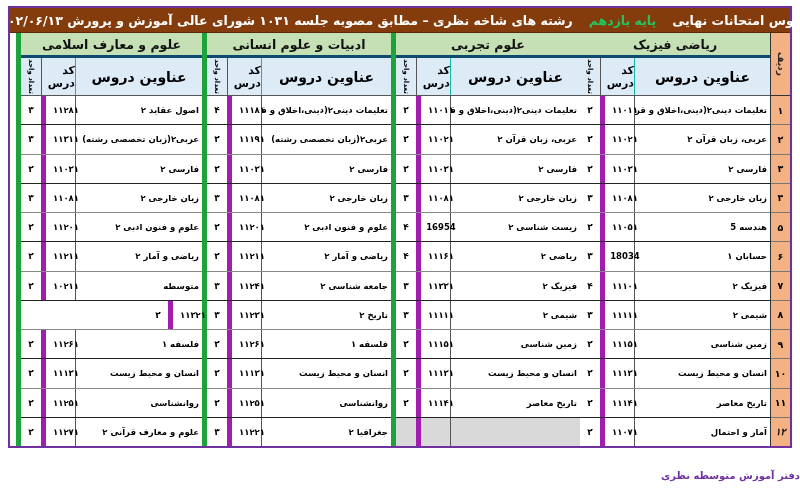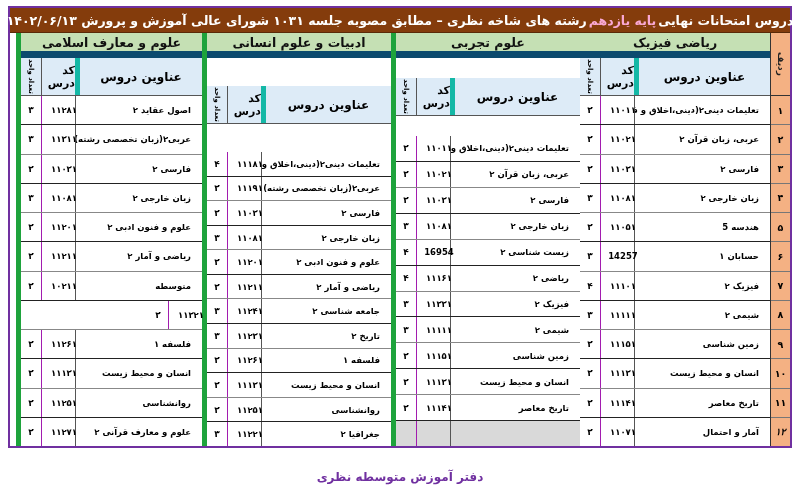--- a/index.html
+++ b/index.html
@@ -9,58 +9,58 @@
   .sheet {
     position: absolute; left: 8px; top: 6px; width: 784px; height: 442px;
     border: 2px solid #7030a0; background: #fff;
   }
   .title-bar {
     height: 25px; background: #843c0c; color: #fff;
     display: flex; align-items: center; justify-content: center;
     font-size: 12.5px; font-weight: bold; white-space: nowrap;
     border-bottom: 1px solid #5a2a08;
   }
-  .title-bar .hl { color: #f9a8d4; margin: 0 2px; }
+  .title-bar .hl { color: #22c55e; margin: 0 16px; }
 
   .grid { display: flex; flex-direction: row; height: 413px; }
 
   .rownum-col { width: 20px; background: #f4b183; border-left: 1px solid #333; display: flex; flex-direction: column; }
   .rownum-head { height: 63px; display: flex; align-items: center; justify-content: center; border-bottom: 1px solid #333; }
   .rownum-head span { writing-mode: vertical-rl; font-size: 9px; font-weight: bold; color: #222; }
   .rownum-cell { flex: 1; display: flex; align-items: center; justify-content: center; font-size: 9.5px; font-weight: bold; border-bottom: 1px solid #777; }
   .rownum-cell:last-child { border-bottom: none; font-style: italic; }
 
   .group { display: flex; flex-direction: column; border-left: 5px solid #1ea33c; }
   .group.g0 { width: 186px; }
-  .group.g1 { width: 189px; gap: 28px; }
-  .group.g2 { width: 189px; gap: 20px; }
+  .group.g1 { width: 189px; }
+  .group.g2 { width: 189px; }
   .group.g3 { width: 190px; border-left: none; }
 
   .group-head {
     height: 25px; background: #c5e0b4; display: flex; align-items: center; justify-content: center;
-    font-size: 12.5px; font-weight: bold; color: #111; border-bottom: 7px solid #0c4a6e;
+    font-size: 12.5px; font-weight: bold; color: #111; border-bottom: 3px solid #0c4a6e;
   }
   .col-head { height: 38px; display: flex; flex-direction: row; background: #ddebf7; border-bottom: 1px solid #555; }
-  .col-head .h-title { flex: 1; display: flex; align-items: center; justify-content: center; font-size: 12px; font-weight: bold; border-left: 5px solid #14b8a6; }
+  .col-head .h-title { flex: 1; display: flex; align-items: center; justify-content: center; font-size: 14px; font-weight: bold; border-left: 1px solid #14b8a6; }
   .col-head .h-code { width: 34px; display: flex; align-items: center; justify-content: center; font-size: 11px; font-weight: bold; border-left: 1px solid #555; }
   .col-head .h-units { width: 20px; display: flex; align-items: center; justify-content: center; }
   .col-head .h-units span { writing-mode: vertical-rl; font-size: 7px; font-weight: bold; }
 
   .rows { flex: 1; display: flex; flex-direction: column; }
   .row { flex: 1; display: flex; flex-direction: row; border-bottom: 1px solid #222; }
   .row:nth-child(even) { border-bottom-color: #888; }
   .row:last-child { border-bottom: none; }
-  .row .c-title { flex: 1; display: flex; align-items: center; justify-content: flex-start; padding-right: 11px; font-size: 8.5px; font-weight: bold; border-left: 1px solid #555; white-space: nowrap; overflow: hidden; }
-  .row .c-code { width: 34px; display: flex; align-items: center; justify-content: center; font-size: 8.5px; font-weight: bold; border-left: 1px solid #a21caf; padding-left: 11px; }
+  .row .c-title { flex: 1; display: flex; align-items: center; justify-content: flex-start; padding-right: 3px; font-size: 8.5px; font-weight: bold; border-left: 1px solid #555; white-space: nowrap; overflow: hidden; }
+  .row .c-code { width: 34px; display: flex; align-items: center; justify-content: center; font-size: 8.5px; font-weight: bold; border-left: 5px solid #a21caf; padding-left: 11px; }
   .row .c-units { width: 20px; display: flex; align-items: center; justify-content: center; font-size: 9px; font-weight: bold; }
   .row.empty { background: #d9d9d9; }
 
   .footer {
-    position: absolute; left: 0; top: 470px; width: 800px; text-align: center;
-    font-size: 12px; font-weight: bold; color: #7030a0;
+    position: absolute; left: 0; top: 470px; width: 800px; text-align: right;
+    font-size: 10px; font-weight: bold; color: #7030a0;
   }
 </style>
 </head>
 <body>
 
 <div class="sheet">
   <div class="title-bar">
     <span>دروس امتحانات نهایی</span>
     <span class="hl">پایه یازدهم</span>
     <span>رشته های شاخه نظری – مطابق مصوبه جلسه ۱۰۳۱ شورای عالی آموزش و پرورش  ۱۴۰۲/۰۶/۱۳</span>
@@ -116,21 +116,21 @@
             <div class="c-code">۱۱۰۸۱</div>
             <div class="c-units">۳</div>
           </div>
           <div class="row">
             <div class="c-title">هندسه 5</div>
             <div class="c-code">۱۱۰۵۱</div>
             <div class="c-units">۲</div>
           </div>
           <div class="row">
             <div class="c-title">حسابان ۱</div>
-            <div class="c-code">14257</div>
+            <div class="c-code">18034</div>
             <div class="c-units">۳</div>
           </div>
           <div class="row">
             <div class="c-title">فیزیک ۲</div>
             <div class="c-code">۱۱۱۰۱</div>
             <div class="c-units">۴</div>
           </div>
           <div class="row">
             <div class="c-title">شیمی ۲</div>
             <div class="c-code">۱۱۱۱۱</div>

